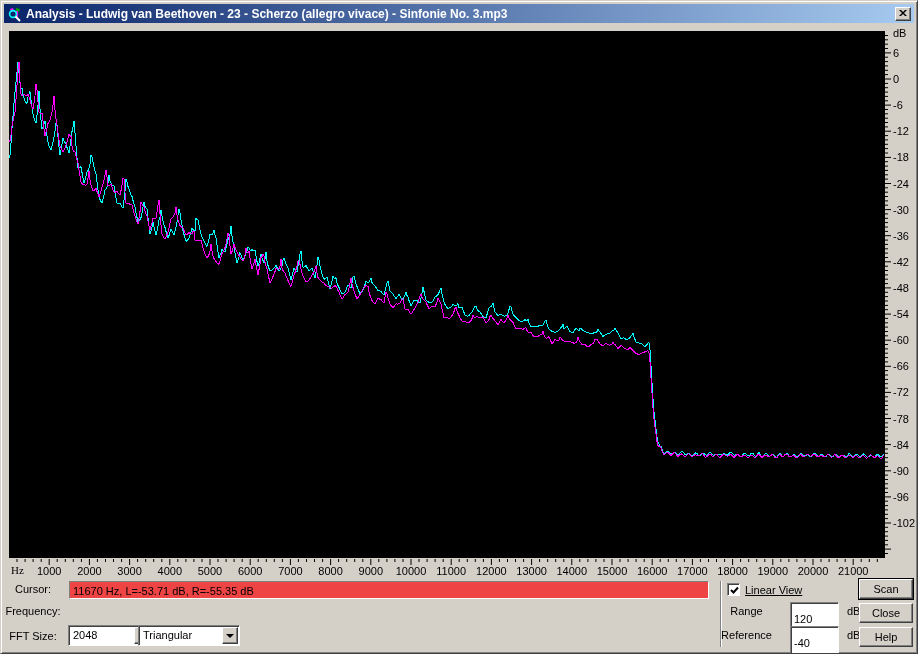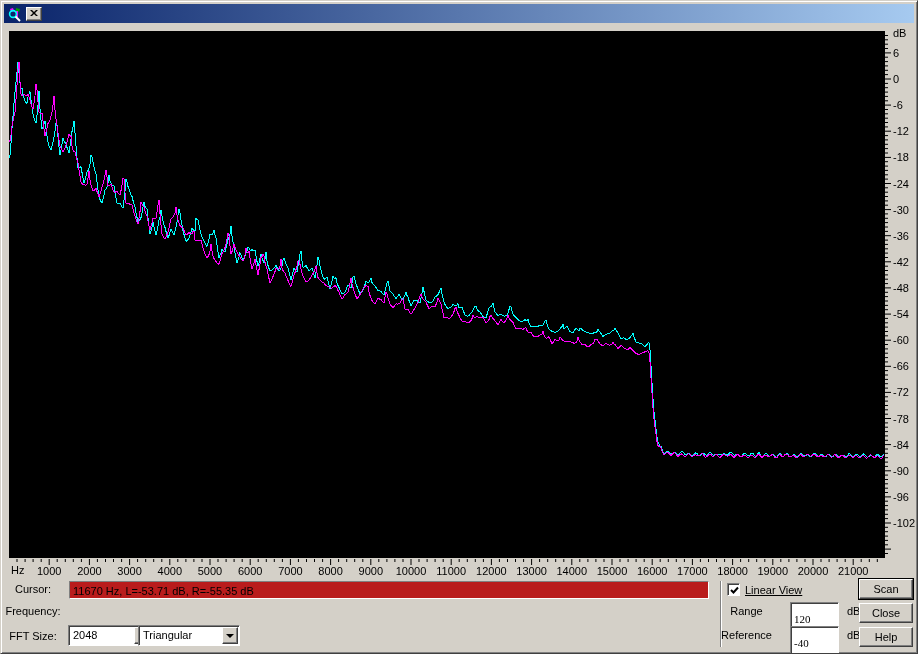--- a/index.html
+++ b/index.html
@@ -31,26 +31,26 @@
   .plot{
     position:absolute;left:8px;top:30px;width:876px;height:527px;background:#000;
   }
   .plot svg{display:block;}
   .vruler{position:absolute;left:884px;top:26px;width:33px;height:532px;}
   .hruler{position:absolute;left:8px;top:558px;width:890px;height:18px;}
   .rlabel{position:absolute;font-size:11px;color:#000;white-space:nowrap;}
   
   .lbl{position:absolute;text-align:center;}
   .sunken-field{
-    position:absolute;background:#b91c1c;height:18px;line-height:16px;
+    position:absolute;background:#ef4444;height:18px;line-height:16px;
     border:1px solid;border-color:#808080 #ffffff #ffffff #808080;
     padding:1px 3px;white-space:nowrap;overflow:hidden;
   }
   .edit{
-    position:absolute;background:#ffffff;height:18px;font-family:Liberation Serif, serif;
+    position:absolute;background:#ffffff;height:18px;font-family:Liberation Sans, sans-serif;
     font-size:11px;border:1px solid;border-color:#808080 #ffffff #ffffff #808080;
     box-shadow:inset 1px 1px 0 #404040;padding:16px 3px;margin:0;
   }
   .dropdown{
     position:absolute;background:#ffffff;height:21px;
     border:1px solid;border-color:#808080 #ffffff #ffffff #808080;
     box-shadow:inset 1px 1px 0 #404040;
   }
   .dropdown .dd-text{position:absolute;left:4px;top:3px;white-space:nowrap;}
   .dd-btn{
@@ -87,20 +87,21 @@
   <div class="titlebar">
     <span class="app-icon">
       <svg width="16" height="16" viewBox="0 0 16 16">
         <path d="M9 2 l4 1 -1 3 -3 -1 z" fill="#00a000"></path>
         <path d="M3 3 l3 -1 1 3 -3 1 z" fill="#ff00ff"></path>
         <rect x="9" y="5" width="2" height="6" fill="#ff00ff"></rect>
         <circle cx="6" cy="8" r="3.4" fill="none" stroke="#00ffff" stroke-width="1.6"></circle>
         <line x1="8.5" y1="10.5" x2="13" y2="15" stroke="#ffffff" stroke-width="2"></line>
       </svg>
     </span>
+    <span class="title-text">Analysis - Ludwig van Beethoven - 23 - Scherzo (allegro vivace) - Sinfonie No. 3.mp3</span>
     <span class="close-btn">
       <svg width="8" height="7" viewBox="0 0 8 7">
         <path d="M0 0 L3 3 L0 6 L2 6 L4 4 L6 6 L8 6 L5 3 L8 0 L6 0 L4 2 L2 0 Z" fill="#000"></path>
       </svg>
     </span>
   </div>
 
   <div class="plot">
     <svg id="spec-svg" width="876" height="527" shape-rendering="crispEdges">
       <polyline id="trace-left" fill="none" stroke-width="1" stroke="#00ffff" points="0,127.2 1,124.2 2,112.4 3,97.5 4,85.4 5,72.6 6,60.7 7,51.5 8,41.6 9,31.2 10,41.7 11,51.5 12,58.3 13,57.2 14,63.5 15,67.1 16,69.7 17,71.4 18,72.3 19,65.6 20,63.4 21,60.6 22,69.1 23,76.4 24,82.9 25,87.1 26,90.4 27,91.7 28,84.0 29,74.4 30,59.9 31,77.6 32,88.7 33,97.7 34,96.0 35,93.4 36,90.0 37,97.7 38,104.7 39,110.9 40,114.7 41,117.2 42,118.8 43,115.4 44,111.3 45,106.3 46,100.6 47,92.0 48,94.1 49,106.4 50,116.2 51,124.4 52,119.3 53,113.5 54,107.2 55,109.7 56,111.5 57,112.9 58,116.4 59,119.3 60,121.7 61,115.4 62,108.4 63,100.5 64,96.1 65,89.8 66,101.9 67,115.0 68,126.6 69,137.2 70,137.2 71,136.7 72,135.6 73,141.5 74,146.9 75,151.7 76,148.8 77,145.4 78,141.4 79,139.6 80,137.0 81,133.1 82,124.1 83,126.2 84,131.3 85,136.1 86,139.7 87,142.6 88,151.1 89,159.0 90,166.2 91,168.6 92,170.4 93,171.5 94,167.9 95,163.7 96,158.8 97,157.9 98,156.1 99,152.5 100,144.0 101,150.0 102,152.3 103,153.8 104,154.5 105,154.6 106,160.9 107,166.7 108,171.9 109,172.4 110,172.4 111,172.0 112,174.3 113,176.0 114,177.2 115,169.3 116,160.3 117,148.4 118,151.1 119,155.4 120,158.0 121,161.3 122,163.7 123,165.5 124,169.5 125,173.1 126,176.2 127,181.6 128,186.5 129,191.0 130,190.0 131,188.6 132,186.5 133,182.0 134,175.8 135,170.9 136,175.5 137,177.2 138,177.7 139,186.8 140,195.2 141,203.0 142,199.7 143,195.8 144,191.5 145,196.1 146,200.2 147,203.8 148,199.7 149,194.9 150,189.5 151,185.8 152,178.9 153,184.6 154,189.9 155,193.6 156,196.4 157,200.5 158,204.1 159,207.1 160,204.5 161,201.4 162,197.8 163,200.2 164,202.2 165,203.6 166,200.3 167,196.4 168,191.6 169,183.7 170,178.2 171,181.9 172,188.6 173,194.4 174,199.5 175,203.5 176,207.1 177,210.3 178,209.7 179,208.7 180,207.4 181,204.3 182,200.7 183,196.7 184,198.5 185,199.6 186,199.7 187,187.6 188,188.9 189,188.9 190,194.4 191,199.0 192,203.1 193,205.7 194,207.8 195,209.6 196,211.9 197,213.8 198,215.4 199,211.8 200,207.7 201,203.2 202,203.9 203,203.7 204,202.0 205,199.4 206,204.1 207,206.6 208,213.9 209,220.5 210,226.6 211,224.4 212,221.7 213,218.6 214,219.8 215,220.5 216,220.8 217,217.3 218,213.2 219,208.5 220,206.2 221,202.7 222,195.4 223,204.5 224,210.9 225,216.1 226,222.1 227,227.4 228,232.3 229,229.1 230,225.6 231,221.6 232,224.3 233,226.7 234,228.6 235,226.8 236,224.6 237,221.8 238,219.8 239,216.2 240,217.0 241,219.1 242,219.3 243,218.7 244,219.4 245,219.6 246,219.5 247,225.2 248,230.5 249,235.4 250,231.6 251,227.4 252,222.9 253,226.6 254,229.5 255,231.6 256,228.6 257,220.8 258,230.4 259,234.5 260,237.5 261,239.9 262,239.8 263,239.3 264,238.3 265,237.3 266,235.9 267,234.1 268,236.4 269,238.3 270,239.7 271,238.8 272,237.4 273,235.2 274,228.6 275,227.1 276,230.1 277,233.0 278,235.1 279,236.7 280,241.2 281,245.2 282,248.9 283,245.2 284,241.3 285,237.0 286,238.6 287,239.8 288,240.6 289,235.5 290,229.9 291,223.4 292,220.1 293,229.9 294,236.3 295,236.2 296,235.6 297,234.6 298,236.6 299,238.3 300,239.7 301,238.8 302,237.9 303,236.8 304,240.4 305,243.7 306,246.6 307,240.7 308,234.3 309,226.5 310,229.3 311,234.8 312,239.1 313,242.6 314,245.6 315,248.2 316,247.7 317,246.8 318,245.8 319,250.1 320,254.2 321,257.9 322,254.1 323,250.0 324,245.5 325,247.1 326,247.6 327,246.7 328,251.7 329,254.4 330,256.4 331,258.9 332,261.2 333,263.1 334,262.7 335,262.0 336,261.0 337,258.9 338,256.4 339,253.7 340,255.1 341,256.2 342,256.8 343,252.1 344,246.0 345,245.0 346,249.3 347,252.7 348,255.5 349,258.1 350,260.4 351,262.4 352,261.6 353,260.5 354,259.1 355,256.4 356,253.5 357,250.3 358,251.1 359,251.4 360,251.4 361,249.2 362,246.7 363,251.5 364,253.2 365,254.2 366,254.9 367,256.6 368,258.1 369,259.4 370,259.8 371,260.1 372,260.1 373,261.7 374,263.0 375,264.1 376,260.4 377,256.3 378,251.7 379,250.4 380,254.6 381,259.7 382,261.2 383,262.3 384,263.0 385,264.8 386,266.2 387,267.4 388,266.2 389,264.8 390,263.1 391,265.3 392,267.2 393,268.9 394,267.7 395,266.2 396,263.8 397,261.3 398,264.5 399,266.3 400,269.4 401,272.2 402,274.5 403,272.9 404,271.1 405,269.0 406,269.4 407,269.6 408,269.5 409,270.6 410,271.4 411,271.9 412,267.4 413,262.4 414,256.0 415,260.5 416,265.2 417,269.1 418,270.1 419,270.8 420,271.2 421,271.4 422,271.5 423,271.3 424,269.7 425,267.8 426,265.9 427,265.3 428,264.6 429,263.6 430,261.6 431,258.9 432,257.2 433,262.9 434,267.3 435,271.3 436,273.4 437,275.3 438,276.9 439,277.1 440,277.0 441,276.8 442,275.9 443,274.8 444,273.5 445,274.0 446,274.3 447,274.2 448,274.1 449,272.5 450,276.8 451,277.1 452,276.9 453,276.3 454,279.0 455,281.6 456,283.8 457,284.5 458,285.0 459,285.2 460,284.4 461,283.3 462,282.0 463,280.8 464,279.3 465,277.4 466,275.5 467,275.0 468,278.0 469,279.4 470,280.4 471,280.7 472,282.6 473,284.2 474,285.6 475,286.1 476,286.5 477,286.6 478,283.5 479,280.3 480,276.8 481,276.2 482,275.4 483,274.0 484,272.4 485,277.1 486,280.7 487,282.3 488,283.5 489,284.5 490,284.2 491,283.7 492,283.1 493,283.9 494,284.5 495,285.0 496,285.0 497,284.9 498,284.6 499,281.8 500,278.6 501,274.8 502,276.0 503,279.9 504,282.9 505,284.4 506,285.6 507,286.5 508,287.7 509,288.6 510,289.4 511,289.9 512,290.2 513,290.4 514,290.0 515,289.4 516,288.6 517,289.4 518,289.6 519,288.0 520,292.0 521,294.2 522,296.0 523,295.9 524,295.5 525,294.9 526,295.4 527,295.7 528,295.8 529,295.3 530,294.7 531,293.9 532,294.2 533,294.4 534,294.3 535,292.4 536,289.9 537,289.4 538,292.9 539,295.7 540,298.2 541,299.0 542,299.7 543,300.2 544,300.7 545,301.1 546,301.3 547,301.1 548,300.8 549,300.3 550,299.1 551,297.8 552,296.3 553,295.6 554,293.5 555,297.5 556,297.1 557,296.3 558,295.3 559,297.2 560,299.0 561,300.7 562,301.1 563,301.4 564,301.5 565,300.1 566,298.5 567,296.8 568,298.1 569,299.2 570,300.1 571,297.5 572,297.2 573,298.3 574,299.3 575,300.1 576,300.6 577,301.0 578,301.3 579,301.4 580,301.9 581,302.3 582,302.6 583,302.5 584,302.2 585,301.8 586,301.7 587,301.3 588,300.6 589,298.3 590,300.1 591,300.9 592,302.6 593,304.1 594,305.4 595,304.7 596,303.9 597,303.0 598,303.0 599,302.8 600,302.6 601,301.9 602,301.1 603,300.2 604,299.6 605,298.9 606,297.6 607,298.7 608,300.6 609,302.0 610,304.0 611,305.8 612,307.4 613,307.3 614,307.1 615,306.8 616,307.6 617,308.3 618,308.9 619,308.2 620,307.4 621,306.4 622,305.3 623,303.9 624,302.5 625,305.8 626,308.5 627,310.9 628,311.4 629,311.7 630,312.0 631,312.4 632,312.7 633,312.9 634,314.0 635,314.9 636,315.8 637,314.7 638,313.4 639,312.1 640,311.6 641,318.5 642,334.3 643,351.3 644,367.7 645,380.7 646,389.4 647,398.1 648,406.3 649,411.4 650,413.1 651,414.8 652,415.4 653,418.2 654,421.4 655,422.8 656,422.2 657,420.9 658,420.2 659,420.2 660,421.2 661,422.2 662,422.9 663,422.5 664,421.9 665,421.3 666,421.5 667,422.0 668,422.9 669,423.4 670,423.1 671,421.9 672,420.8 673,420.5 674,421.2 675,422.2 676,423.6 677,423.9 678,423.5 679,422.4 680,422.1 681,422.8 682,424.0 683,424.7 684,424.4 685,423.3 686,422.2 687,421.8 688,422.6 689,423.8 690,424.6 691,424.6 692,423.8 693,423.0 694,422.3 695,422.6 696,423.3 697,424.2 698,424.2 699,423.4 700,422.0 701,421.4 702,421.8 703,423.3 704,424.3 705,424.4 706,423.7 707,423.1 708,423.2 709,423.2 710,423.7 711,423.7 712,424.0 713,423.5 714,422.9 715,422.4 716,422.8 717,423.6 718,424.2 719,423.8 720,422.6 721,421.6 722,421.3 723,422.0 724,423.3 725,424.1 726,424.0 727,423.5 728,423.0 729,423.2 730,423.8 731,424.8 732,425.4 733,424.9 734,423.6 735,422.4 736,422.1 737,422.8 738,423.9 739,424.8 740,424.7 741,423.9 742,422.6 743,422.0 744,422.4 745,424.0 746,425.2 747,425.4 748,423.9 749,422.4 750,421.6 751,423.0 752,424.7 753,426.0 754,425.5 755,424.2 756,423.0 757,422.5 758,423.0 759,423.9 760,425.0 761,425.1 762,424.5 763,423.6 764,423.6 765,424.5 766,425.6 767,426.2 768,425.9 769,424.4 770,422.9 771,422.2 772,423.2 773,424.7 774,425.8 775,425.3 776,424.0 777,422.7 778,422.7 779,423.6 780,425.0 781,425.8 782,425.7 783,424.9 784,423.8 785,423.5 786,424.2 787,425.2 788,425.7 789,425.4 790,424.1 791,422.9 792,422.4 793,423.1 794,424.2 795,424.9 796,425.1 797,424.5 798,424.0 799,423.8 800,424.6 801,425.8 802,425.9 803,425.1 804,423.5 805,422.7 806,422.6 807,423.5 808,424.6 809,425.2 810,425.0 811,424.3 812,423.6 813,423.7 814,424.3 815,425.4 816,426.0 817,425.6 818,424.3 819,423.1 820,423.1 821,424.0 822,425.3 823,425.9 824,425.4 825,424.2 826,423.4 827,423.3 828,424.2 829,425.3 830,425.9 831,425.5 832,424.8 833,424.1 834,424.1 835,424.4 836,425.0 837,425.2 838,424.9 839,423.8 840,422.7 841,422.9 842,424.1 843,425.7 844,426.0 845,425.4 846,424.0 847,423.2 848,423.1 849,424.0 850,425.2 851,426.0 852,425.8 853,424.5 854,423.3 855,422.8 856,423.8 857,425.1 858,426.0 859,426.1 860,425.4 861,424.7 862,424.4 863,425.2 864,426.3 865,426.6 866,425.8 867,424.4 868,423.5 869,423.5 870,424.4 871,425.4 872,425.9 873,425.5 874,424.3 875,423.2"></polyline>
@@ -378,21 +379,21 @@
         <text x="522.6" y="16" text-anchor="middle" font-family="Liberation Sans,sans-serif" font-size="11" fill="#000">13000</text>
         <text x="562.8" y="16" text-anchor="middle" font-family="Liberation Sans,sans-serif" font-size="11" fill="#000">14000</text>
         <text x="603.0" y="16" text-anchor="middle" font-family="Liberation Sans,sans-serif" font-size="11" fill="#000">15000</text>
         <text x="643.2" y="16" text-anchor="middle" font-family="Liberation Sans,sans-serif" font-size="11" fill="#000">16000</text>
         <text x="683.4" y="16" text-anchor="middle" font-family="Liberation Sans,sans-serif" font-size="11" fill="#000">17000</text>
         <text x="723.6" y="16" text-anchor="middle" font-family="Liberation Sans,sans-serif" font-size="11" fill="#000">18000</text>
         <text x="763.8" y="16" text-anchor="middle" font-family="Liberation Sans,sans-serif" font-size="11" fill="#000">19000</text>
         <text x="804.0" y="16" text-anchor="middle" font-family="Liberation Sans,sans-serif" font-size="11" fill="#000">20000</text>
         <text x="844.2" y="16" text-anchor="middle" font-family="Liberation Sans,sans-serif" font-size="11" fill="#000">21000</text>
       </svg>
-    <span class="rlabel" style="left:2px;top:5px;">Hz</span>
+    <span class="rlabel" style="left:2px;top:5px;font-family:Liberation Serif, serif;">Hz</span>
   </div>
 
   <div class="lbl" style="left:0;top:582px;width:64px;">Cursor:</div>
   <div class="sunken-field" style="left:68px;top:580px;width:640px;">11670 Hz, L=-53.71 dB, R=-55.35 dB</div>
 
   <div class="lbl" style="left:0;top:604px;width:64px;">Frequency:</div>
 
   <div class="lbl" style="left:0;top:629px;width:64px;">FFT Size:</div>
   <div class="dropdown" style="left:67px;top:624px;width:84px;">
     <span class="dd-text">2048</span>

